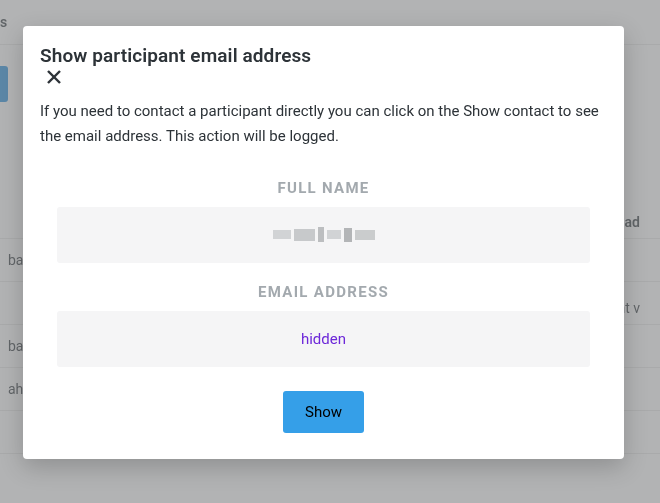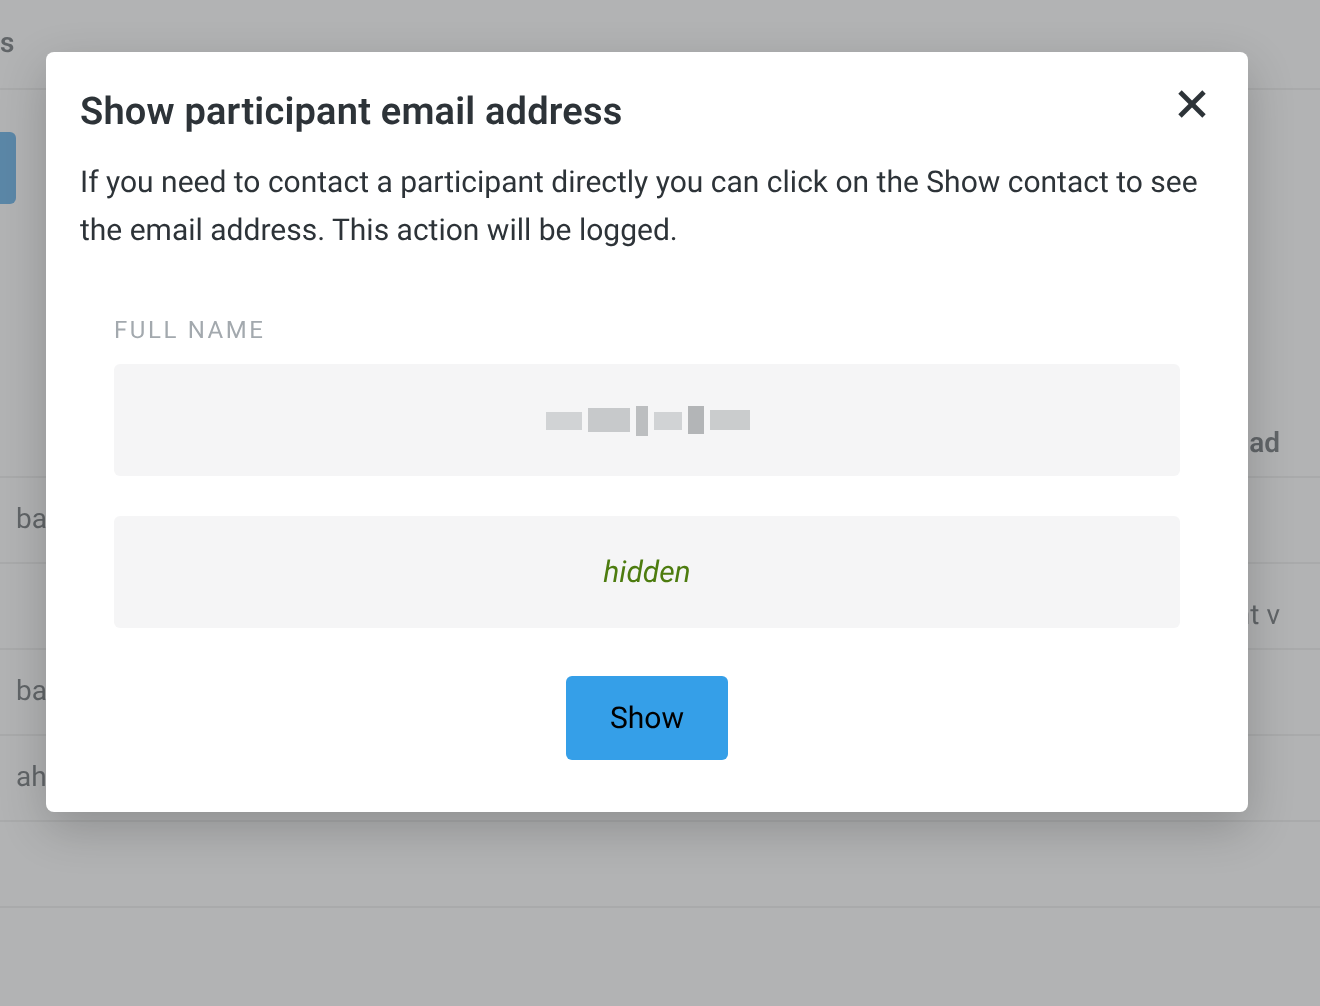--- a/index.html
+++ b/index.html
@@ -84,20 +84,21 @@
       background: #ffffff;
       border-radius: 4px;
       box-shadow: 0 8px 24px rgba(0,0,0,0.2);
       padding: 18px 17px 26px 17px;
     }
     .modal-header {
       display: flex;
       justify-content: space-between;
       align-items: flex-start;
       margin-bottom: 10px;
+      flex-direction: column;
     }
     .modal-title {
       font-size: 19px;
       font-weight: 600;
       color: #2d3338;
       line-height: 1.3;
       letter-spacing: 0.1px;
     }
     .close-button {
       background: none;
@@ -119,26 +120,27 @@
       font-size: 15px;
       color: #2d3338;
       line-height: 1.65;
       margin-bottom: 30px;
     }
     .field-group {
       padding: 0 17px;
       margin-bottom: 20px;
     }
     .field-label {
-      font-size: 12px;
-      font-weight: 400;
+      font-size: 15px;
+      font-weight: 700;
       letter-spacing: 1.3px;
       color: #a3a9ae;
       text-transform: uppercase;
       margin-bottom: 10px;
+      text-align: center;
     }
     .field-box {
       background: #f5f5f6;
       border-radius: 3px;
       height: 56px;
       display: flex;
       align-items: center;
       justify-content: center;
       font-size: 15px;
       color: #5a6169;
@@ -155,22 +157,21 @@
     .pixel {
       display: inline-block;
     }
     .p1 { width: 18px; height: 9px; background: #d1d3d5; margin-right: 3px; }
     .p2 { width: 21px; height: 12px; background: #c7c9cb; margin-right: 3px; }
     .p3 { width: 6px; height: 15px; background: #bcbec0; margin-right: 3px; }
     .p4 { width: 14px; height: 9px; background: #d1d3d5; margin-right: 3px; }
     .p5 { width: 8px; height: 14px; background: #b3b5b7; margin-right: 3px; }
     .p6 { width: 20px; height: 10px; background: #cacccd; }
     .hidden-text {
-      font-style: italic;
-      color: #4d7c0f;
+      color: #6d28d9;
     }
     .modal-actions {
       display: flex;
       justify-content: center;
       margin-top: 24px;
     }
     .show-button {
       background: #359fe8;
       color: #000000;
       border: none;
@@ -238,20 +239,21 @@
         <span class="pixel p2"></span>
         <span class="pixel p3"></span>
         <span class="pixel p4"></span>
         <span class="pixel p5"></span>
         <span class="pixel p6"></span>
       </span>
     </div>
   </div>
 
   <div class="field-group">
+    <div class="field-label">EMAIL ADDRESS</div>
     <div class="field-box">
       <span class="hidden-text">hidden</span>
     </div>
   </div>
 
   <div class="modal-actions">
     <button class="show-button">Show</button>
   </div>
 </div>
 

